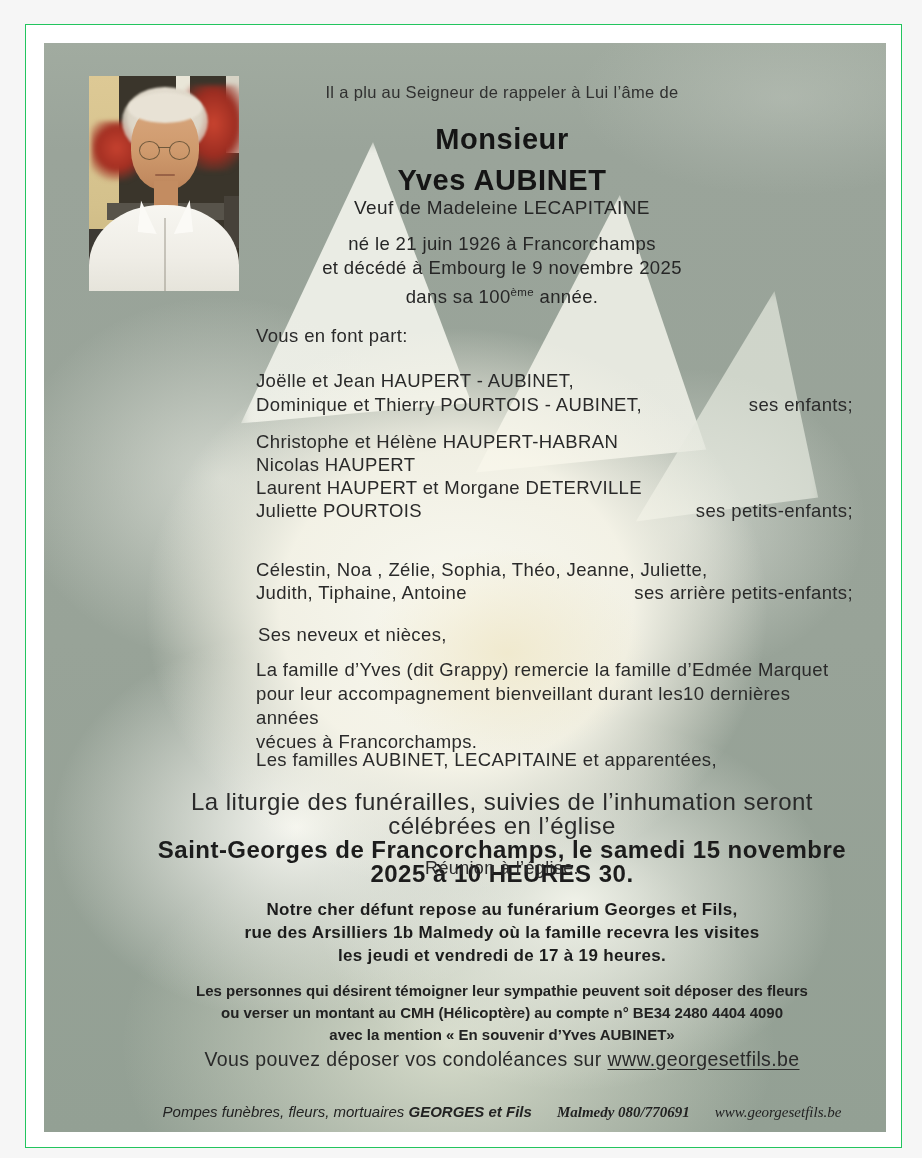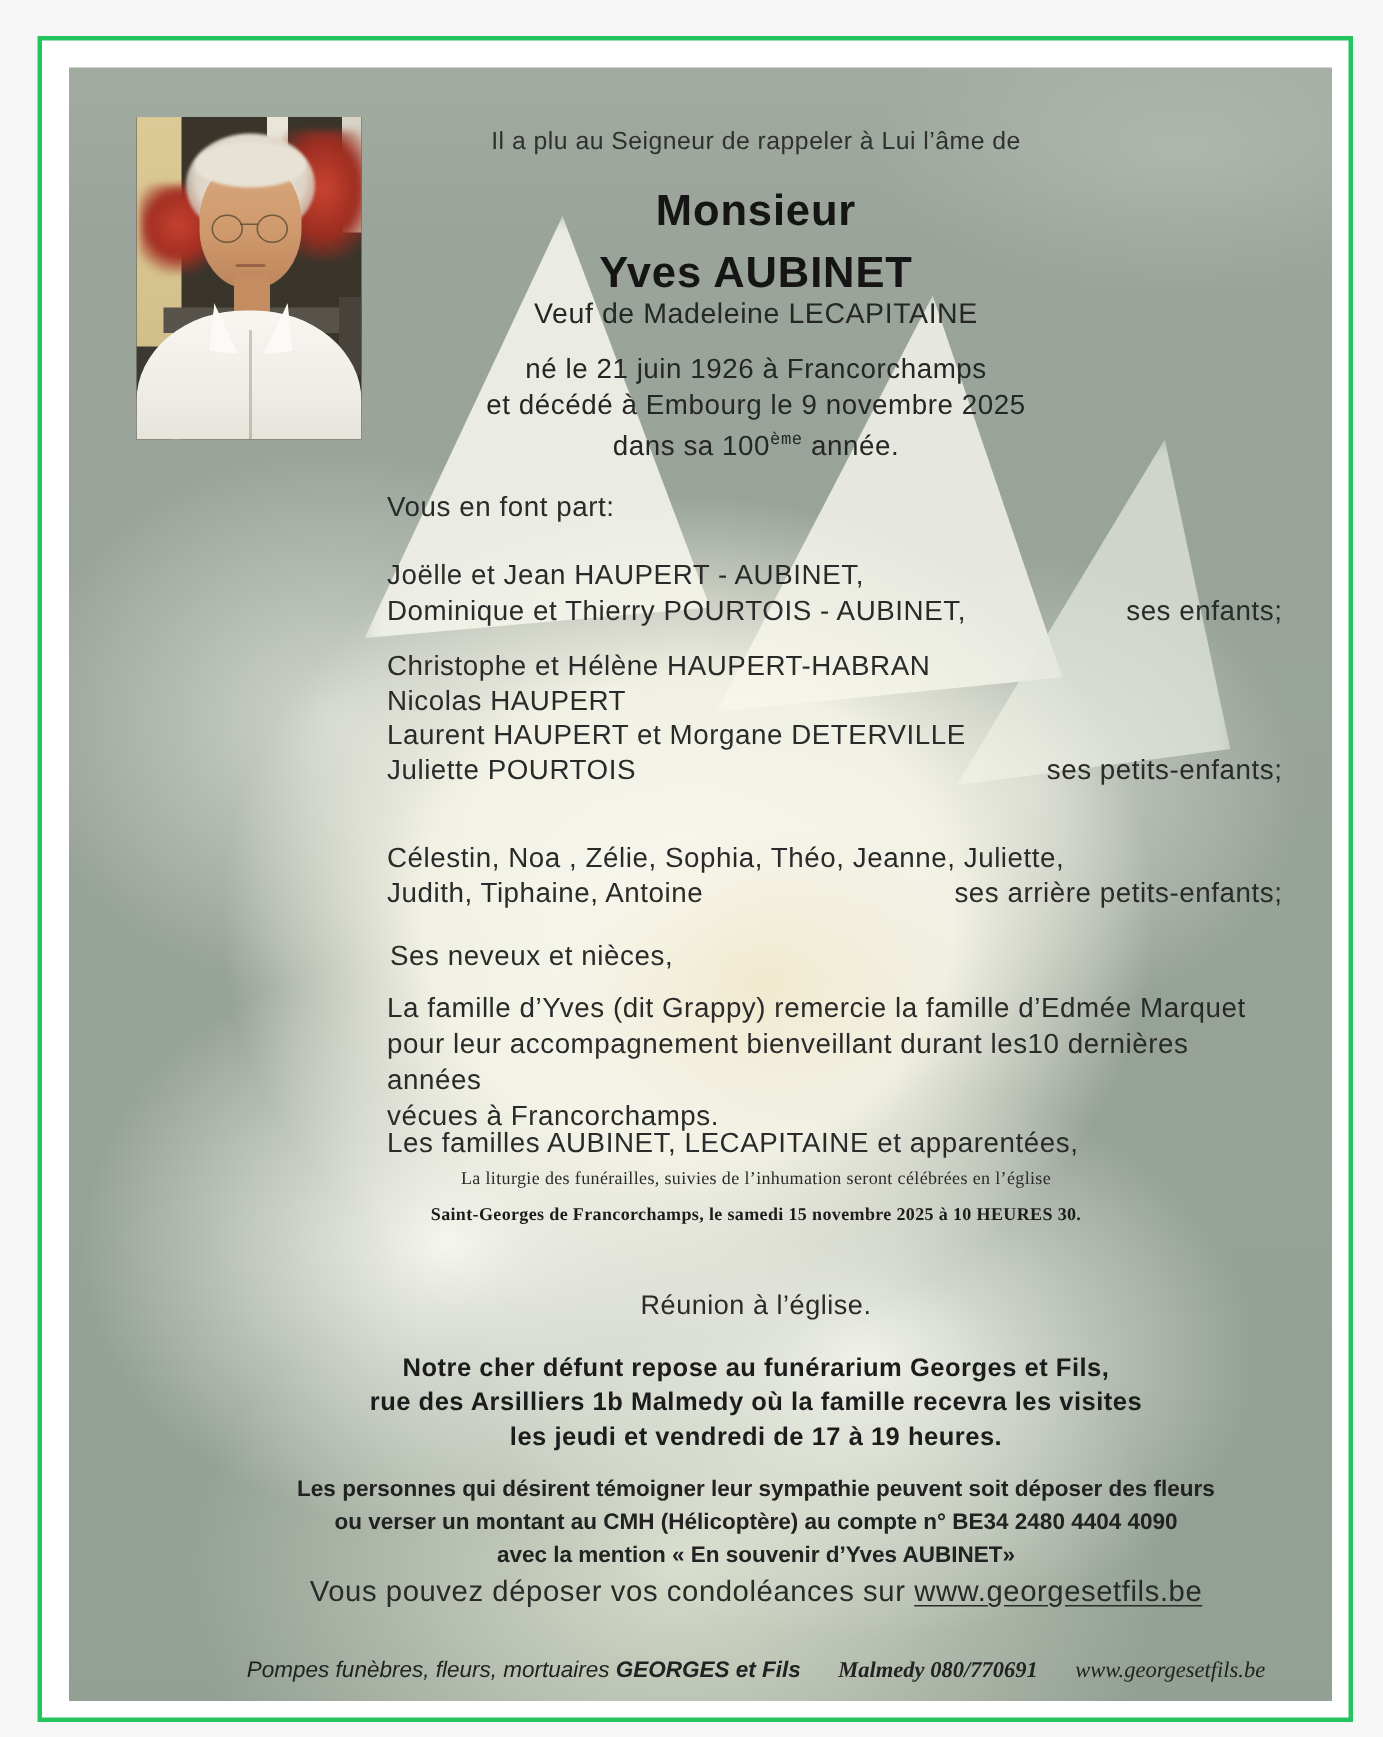--- a/index.html
+++ b/index.html
@@ -6,21 +6,21 @@
   html,body { width:922px; height:1158px; }
   body {
     background:#f6f6f6;
     font-family:"Liberation Sans","DejaVu Sans",sans-serif;
     color:#2a2a2a;
     position:relative;
     overflow:hidden;
   }
   .card {
     position:absolute; left:25px; top:24px; width:877px; height:1124px;
-    background:#ffffff; border:3px solid #22c55e;
+    background:#ffffff; border:1px solid #22c55e;
   }
   .memorial {
     position:absolute; left:18px; top:18px; width:842px; height:1089px;
     background:linear-gradient(180deg,#a1aba0 0%,#9aa49a 10%,#98a398 55%,#93a094 100%);
     overflow:hidden;
   }
   
   .petal { position:absolute; filter:blur(6px); }
   .petal-a {
     left:197px; top:99px; width:240px; height:290px;
@@ -86,31 +86,31 @@
     clip-path:polygon(100% 0,100% 100%,0 100%); transform:rotate(-6deg); }
   .ph-chestline { left:50%; top:66%; width:2px; height:34%; background:rgba(120,115,100,0.35); }
   
   .tblock { position:absolute; left:107px; right:33px; }
   .center  { text-align:center; }
   .gothic  { letter-spacing:0.02em; }
   .intro        { top:38px;  font-size:16.5px; line-height:22px; color:#303030; }
   .titleblock   { top:76px;  font-size:29px;  line-height:41px; font-weight:bold; color:#151515; }
   .widower      { top:152px; font-size:19px;  line-height:26px; color:#262626; }
   .dates        { top:189px; font-size:18.5px; line-height:24px; color:#262626; }
-  .dates sup, .age sup { font-size:0.62em;font-family:Liberation Mono, monospace; }
+  .dates sup, .age sup { font-size:0.62em; }
   .announce     { top:281px; font-size:18.5px; line-height:24px; padding-left:105px; }
   .fam { font-size:18.5px; position:absolute; left:107px; right:33px; padding-left:105px; }
   .fam .rlabel { position:absolute; right:0; bottom:0; }
   .children     { top:326px; line-height:24px; }
   .grandchildren{ top:387px; line-height:23px; }
   .greatgrand   { top:515px; line-height:23px; }
   .neveux       { top:580px; font-size:18.5px; line-height:24px; padding-left:107px; }
   .thanks       { top:615px; font-size:18.5px; line-height:24px; padding-left:105px; }
   .familles     { top:705px; font-size:18.5px; line-height:24px; padding-left:105px; }
-  .liturgy      { top:728px; font-size:12px; line-height:24px;font-family:Liberation Serif, serif; }
+  .liturgy      { top:747px; font-size:24px; line-height:24px; }
   .liturgy .bold-line { font-weight:bold; color:#1c1c1c; }
   .reunion      { top:813px; font-size:18px; line-height:24px; }
   .repose       { top:855px; font-size:17px; line-height:23px; font-weight:bold; color:#1c1c1c; }
   .sympathy     { top:937px; font-size:15px; line-height:22px; letter-spacing:0; color:#222;font-weight:bold; }
   .condolences  { top:1003px; font-size:19.5px; line-height:26px;text-align:center; }
   .condolences a { color:#2a2a2a; text-decoration:underline; text-underline-offset:3px; cursor:pointer; }
   .footerline   { top:1058px; font-size:15px; line-height:22px; font-style:italic; color:#222; }
   .footerline .b { font-weight:bold; }
   .footerline .seg { margin-left:25px;font-family:Liberation Serif, serif; }
 </style>

